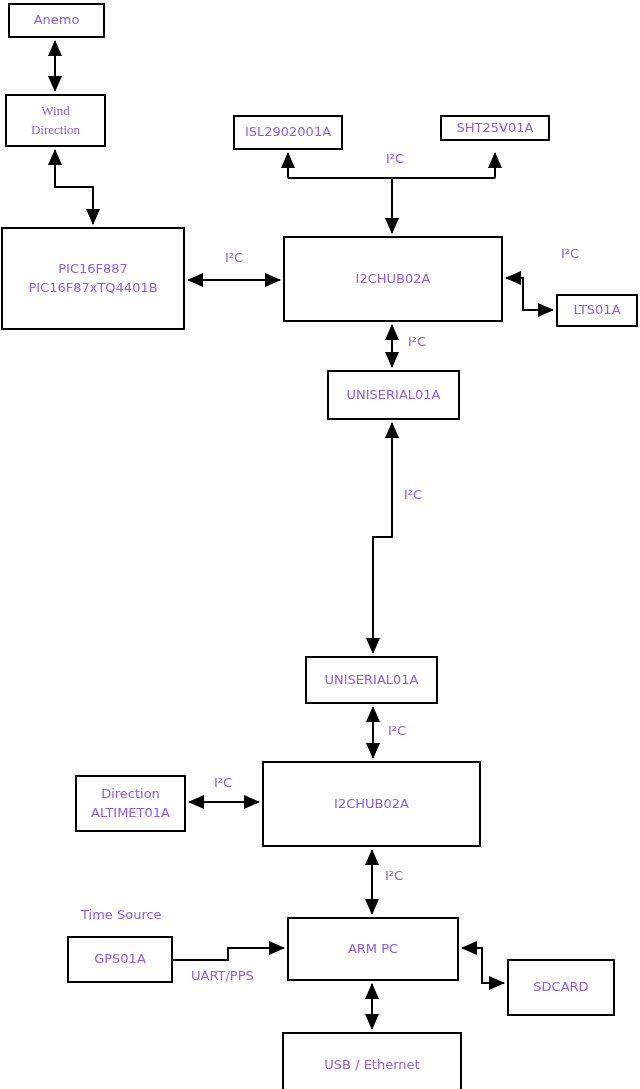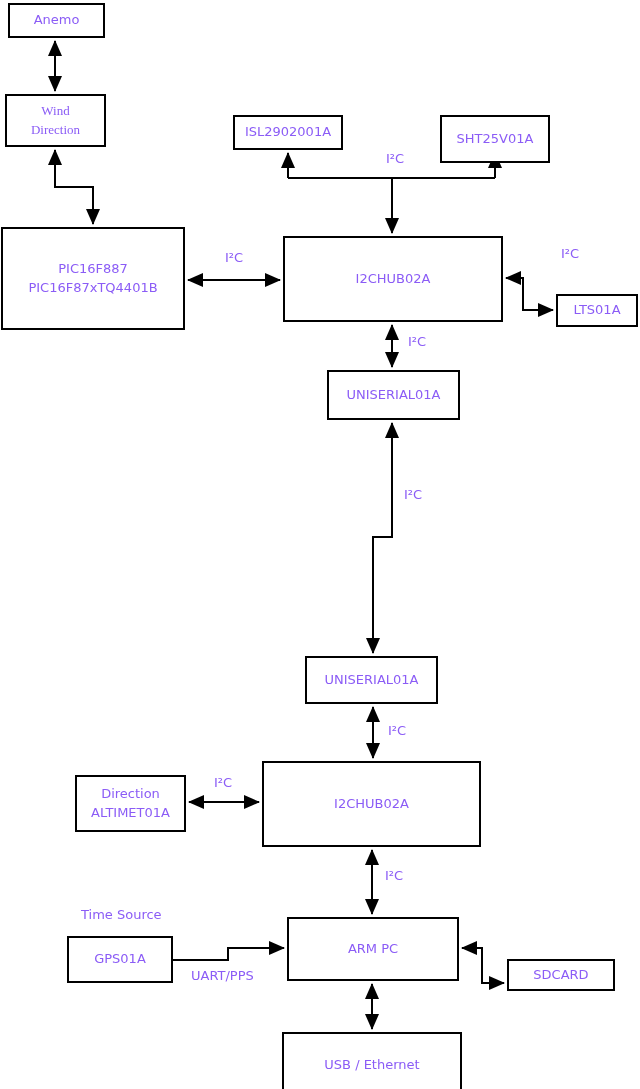--- a/index.html
+++ b/index.html
@@ -34,30 +34,30 @@
     position: absolute;
     font-size: 13px;
     line-height: 1.1;
     white-space: nowrap;
   }
   
   #n-anemo      { left: 8px;   top: 3px;    width: 97px;  height: 35px; }
   #n-wind       { left: 5px;   top: 94px;   width: 101px; height: 53px; font-family: Liberation Serif, serif; }
   #n-pic        { left: 1px;   top: 227px;  width: 184px; height: 103px; }
   #n-isl        { left: 233px; top: 115px;  width: 110px; height: 35px; justify-content: center; }
-  #n-sht        { left: 440px; top: 115px;  width: 110px; height: 48px; }
+  #n-sht        { left: 440px; top: 115px;  width: 110px; height: 26px; }
   #n-hub1       { left: 283px; top: 236px;  width: 220px; height: 86px; }
   #n-lts        { left: 556px; top: 294px;  width: 82px;  height: 33px; }
   #n-uniserial1 { left: 327px; top: 370px;  width: 133px; height: 50px; }
   #n-uniserial2 { left: 305px; top: 656px;  width: 133px; height: 48px; }
   #n-hub2       { left: 262px; top: 761px;  width: 219px; height: 86px; }
   #n-barometer  { left: 75px;  top: 775px;  width: 111px; height: 57px; }
   #n-gps        { left: 67px;  top: 936px;  width: 106px; height: 47px; }
   #n-armpc      { left: 287px; top: 917px;  width: 172px; height: 64px; }
-  #n-sdcard     { left: 507px; top: 959px;  width: 108px; height: 32px; }
+  #n-sdcard     { left: 507px; top: 959px;  width: 108px; height: 57px; }
   #n-usb        { left: 282px; top: 1032px; width: 180px; height: 66px; }
   
   #l-i2c-tree  { left: 386px; top: 152px; }
   #l-i2c-pic   { left: 225px; top: 251px; }
   #l-i2c-lts   { left: 561px; top: 247px; }
   #l-i2c-uni1  { left: 408px; top: 335px; }
   #l-i2c-long  { left: 404px; top: 488px; }
   #l-i2c-uni2  { left: 388px; top: 724px; }
   #l-i2c-baro  { left: 214px; top: 776px; }
   #l-i2c-arm   { left: 385px; top: 869px; }

